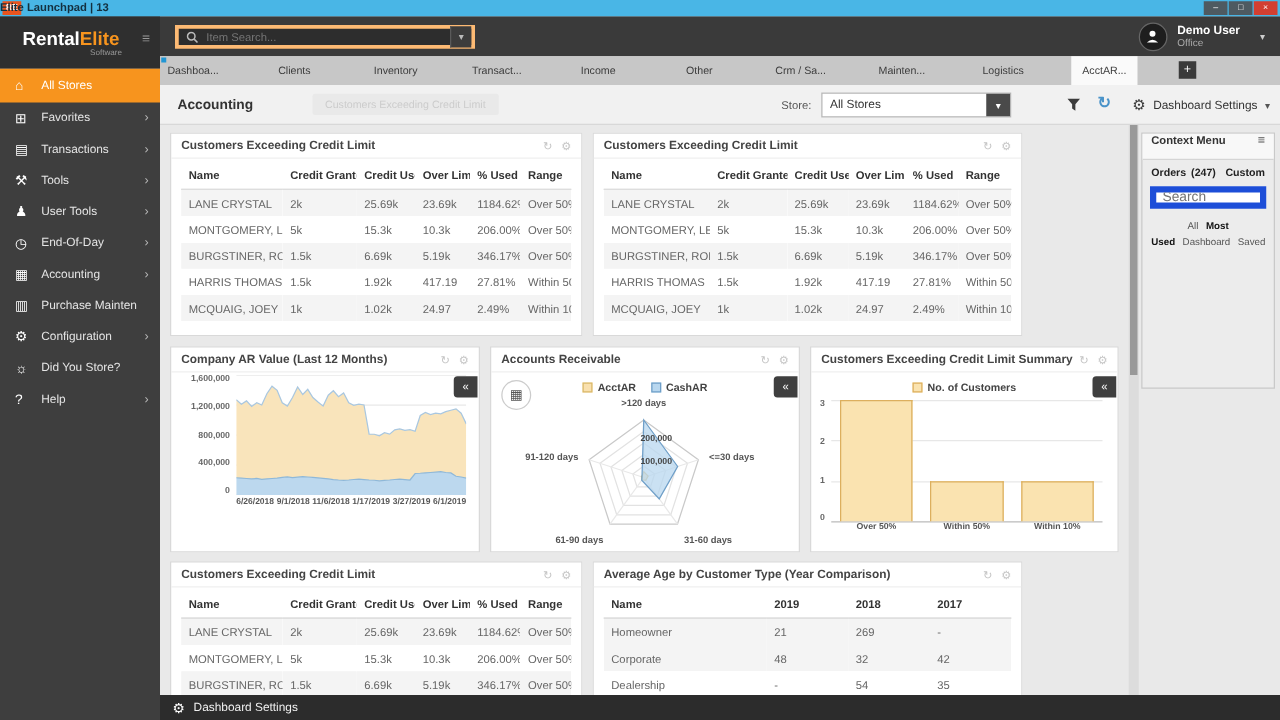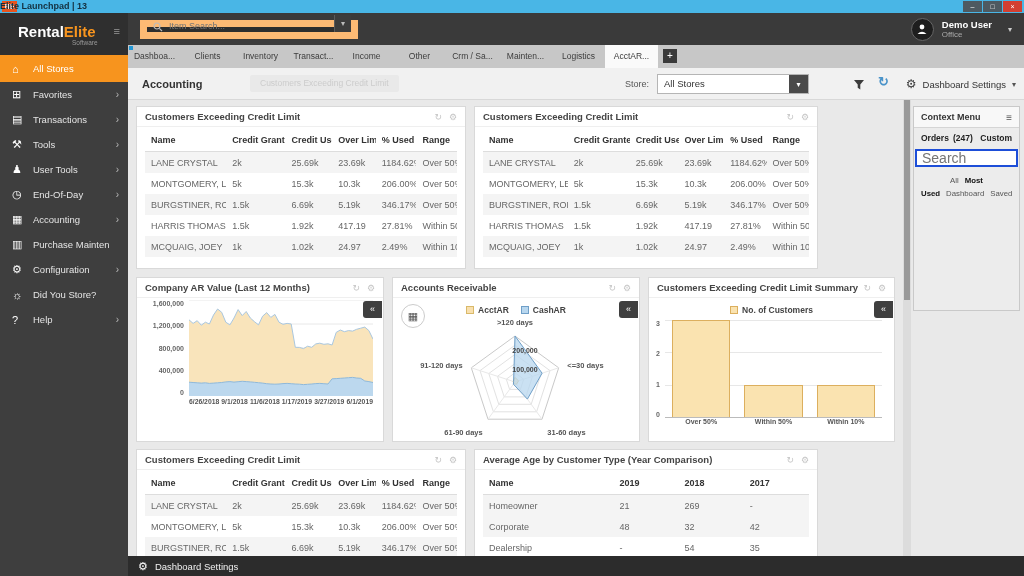--- a/index.html
+++ b/index.html
@@ -18,22 +18,22 @@
     line-height:11px;text-align:center;}
   .win-btn.close{background:#d23f31;}
 
   
   .topbar{position:absolute;left:0;top:13px;width:1024px;height:32px;background:#3a3a3a;}
   .logo-block{position:absolute;left:0;top:13px;width:128px;height:42px;background:#2f2f2f;z-index:5;}
   .logo-text{position:absolute;left:18px;top:10px;font-size:15px;font-weight:bold;color:#fff;letter-spacing:0;}
   .logo-text .accent{color:#f7941e;}
   .logo-sub{position:absolute;left:72px;top:26px;font-size:6.5px;color:#999;}
   .logo-menu{position:absolute;right:8px;top:12px;color:#999;font-size:11px;}
-  .searchbar{position:absolute;left:140px;top:7px;width:218px;height:19px;background:#2d2d2d;
-    border:7px solid #fdba74;display:flex;align-items:flex-end;}
+  .searchbar{position:absolute;left:140px;top:7px;width:240px;height:19px;background:#2d2d2d;
+    border:3px solid #fdba74;display:flex;align-items:center;}
   .searchbar svg{margin:0 4px 0 6px;}
   .searchbar input{flex:1;background:transparent;border:none;outline:none;color:#ccc;
     font-size:9px;font-family:"Liberation Sans",sans-serif;min-width:0;}
   .search-drop{width:17px;height:17px;background:#3c3c3c;border-left:1px solid #5a5a5a;
     color:#bbb;font-size:8px;text-align:center;line-height:17px;}
   .userbox{position:absolute;right:12px;top:3px;display:flex;align-items:center;gap:8px;height:26px;}
   .avatar{width:23px;height:23px;border-radius:50%;background:#1e1e1e;border:1px solid #666;
     display:flex;align-items:center;justify-content:center;}
   .user-name{font-size:9.5px;color:#fff;font-weight:bold;line-height:11px;}
   .user-role{font-size:8px;color:#aaa;line-height:9px;}
@@ -42,21 +42,21 @@
   
   .sidebar{position:absolute;left:0;top:55px;width:128px;height:521px;background:#3e3e3e;z-index:6;}
   .side-item{height:25px;display:flex;align-items:center;padding:0 9px 0 12px;color:#e5e5e5;
     font-size:9.5px;cursor:default;}
   .side-item .icn{width:21px;font-size:11px;color:#fff;flex:none;}
   .side-item .arrow{margin-left:auto;color:#b5b5b5;font-size:10px;}
   .side-item.active{background:#f7941e;height:27px;color:#fff;}
 
   
   .tabbar{position:absolute;left:128px;top:45px;width:896px;height:23px;background:#c7c7c7;
-    display:flex;align-items:stretch;z-index:4;}
+    display:flex;align-items:stretch;z-index:4;gap:28px;}
   .tab{width:53px;text-align:center;font-size:8.5px;color:#3c3c3c;line-height:23px;
     white-space:nowrap;overflow:hidden;}
   .tab.active{background:#fafafa;}
   .tab-add{width:14px;height:14px;background:#3a3a3a;color:#fff;margin:4px 0 0 5px;
     line-height:14px;text-align:center;font-size:10px;flex:none;}
   .tab-dot{position:absolute;left:1px;top:1px;width:4px;height:4px;background:#2196d4;}
 
   
   .toolbar{position:absolute;left:128px;top:68px;width:896px;height:32px;background:#f1f1f1;
     border-bottom:1px solid #d8d8d8;z-index:4;}
@@ -113,28 +113,28 @@
   .bar{width:27%;background:#fae3b0;border:1px solid #dcaf5e;border-bottom:none;}
   .bar-xlab{margin-left:16px;margin-right:12px;display:flex;}
   .bar-xlab div{flex:1;text-align:center;font-size:7px;font-weight:bold;color:#555;}
 
   
   .v-scroll{position:absolute;left:903px;top:100px;width:8px;height:456px;background:#dcdcdc;z-index:3;}
   .v-thumb{position:absolute;left:1px;top:0;width:6px;height:200px;background:#999;}
   .context-panel{position:absolute;left:913px;top:106px;width:107px;height:205px;background:#ececec;
     border:1px solid #c9c9c9;z-index:3;}
   .ctx-hd{height:21px;background:#f8f8f8;border-bottom:1px solid #d5d5d5;display:flex;
-    align-items:center;padding:0 7px;}
+    align-items:flex-start;padding:0 7px;}
   .ctx-hd .t{font-size:9px;font-weight:bold;color:#333;}
   .ctx-hd .m{margin-left:auto;color:#555;font-size:10px;}
   .ctx-tabs{display:flex;align-items:center;padding:5px 7px 3px;font-size:8.5px;font-weight:bold;color:#222;}
   .ctx-tabs .cnt{margin-left:4px;}
   .ctx-tabs .custom{margin-left:auto;}
-  .ctx-search{display:block;width:103px;margin:3px auto 0;height:18px;border:2px solid #1d4ed8;
-    background:#fff;font-size:14px;padding:0 5px;outline:none;font-family:"Liberation Sans",sans-serif;color:#333;}
+  .ctx-search{display:block;width:93px;margin:3px auto 0;height:18px;border:5px solid #1d4ed8;
+    background:#fff;font-size:11px;padding:0 5px;outline:none;font-family:"Liberation Sans",sans-serif;color:#333;}
   .ctx-links{padding:7px 7px;font-size:7.8px;color:#555;line-height:13px;text-align:center;}
   .ctx-links span{margin-right:6px;}
   .ctx-links .on{font-weight:bold;color:#111;}
 
   
   .bottombar{position:absolute;left:128px;top:556px;width:896px;height:20px;background:#2c2c2c;
     z-index:50;display:flex;align-items:center;padding-left:10px;gap:7px;}
   .bottombar .gear{color:#fff;font-size:11px;}
   .bottombar .lbl{color:#f0f0f0;font-size:9.5px;}
 </style>

